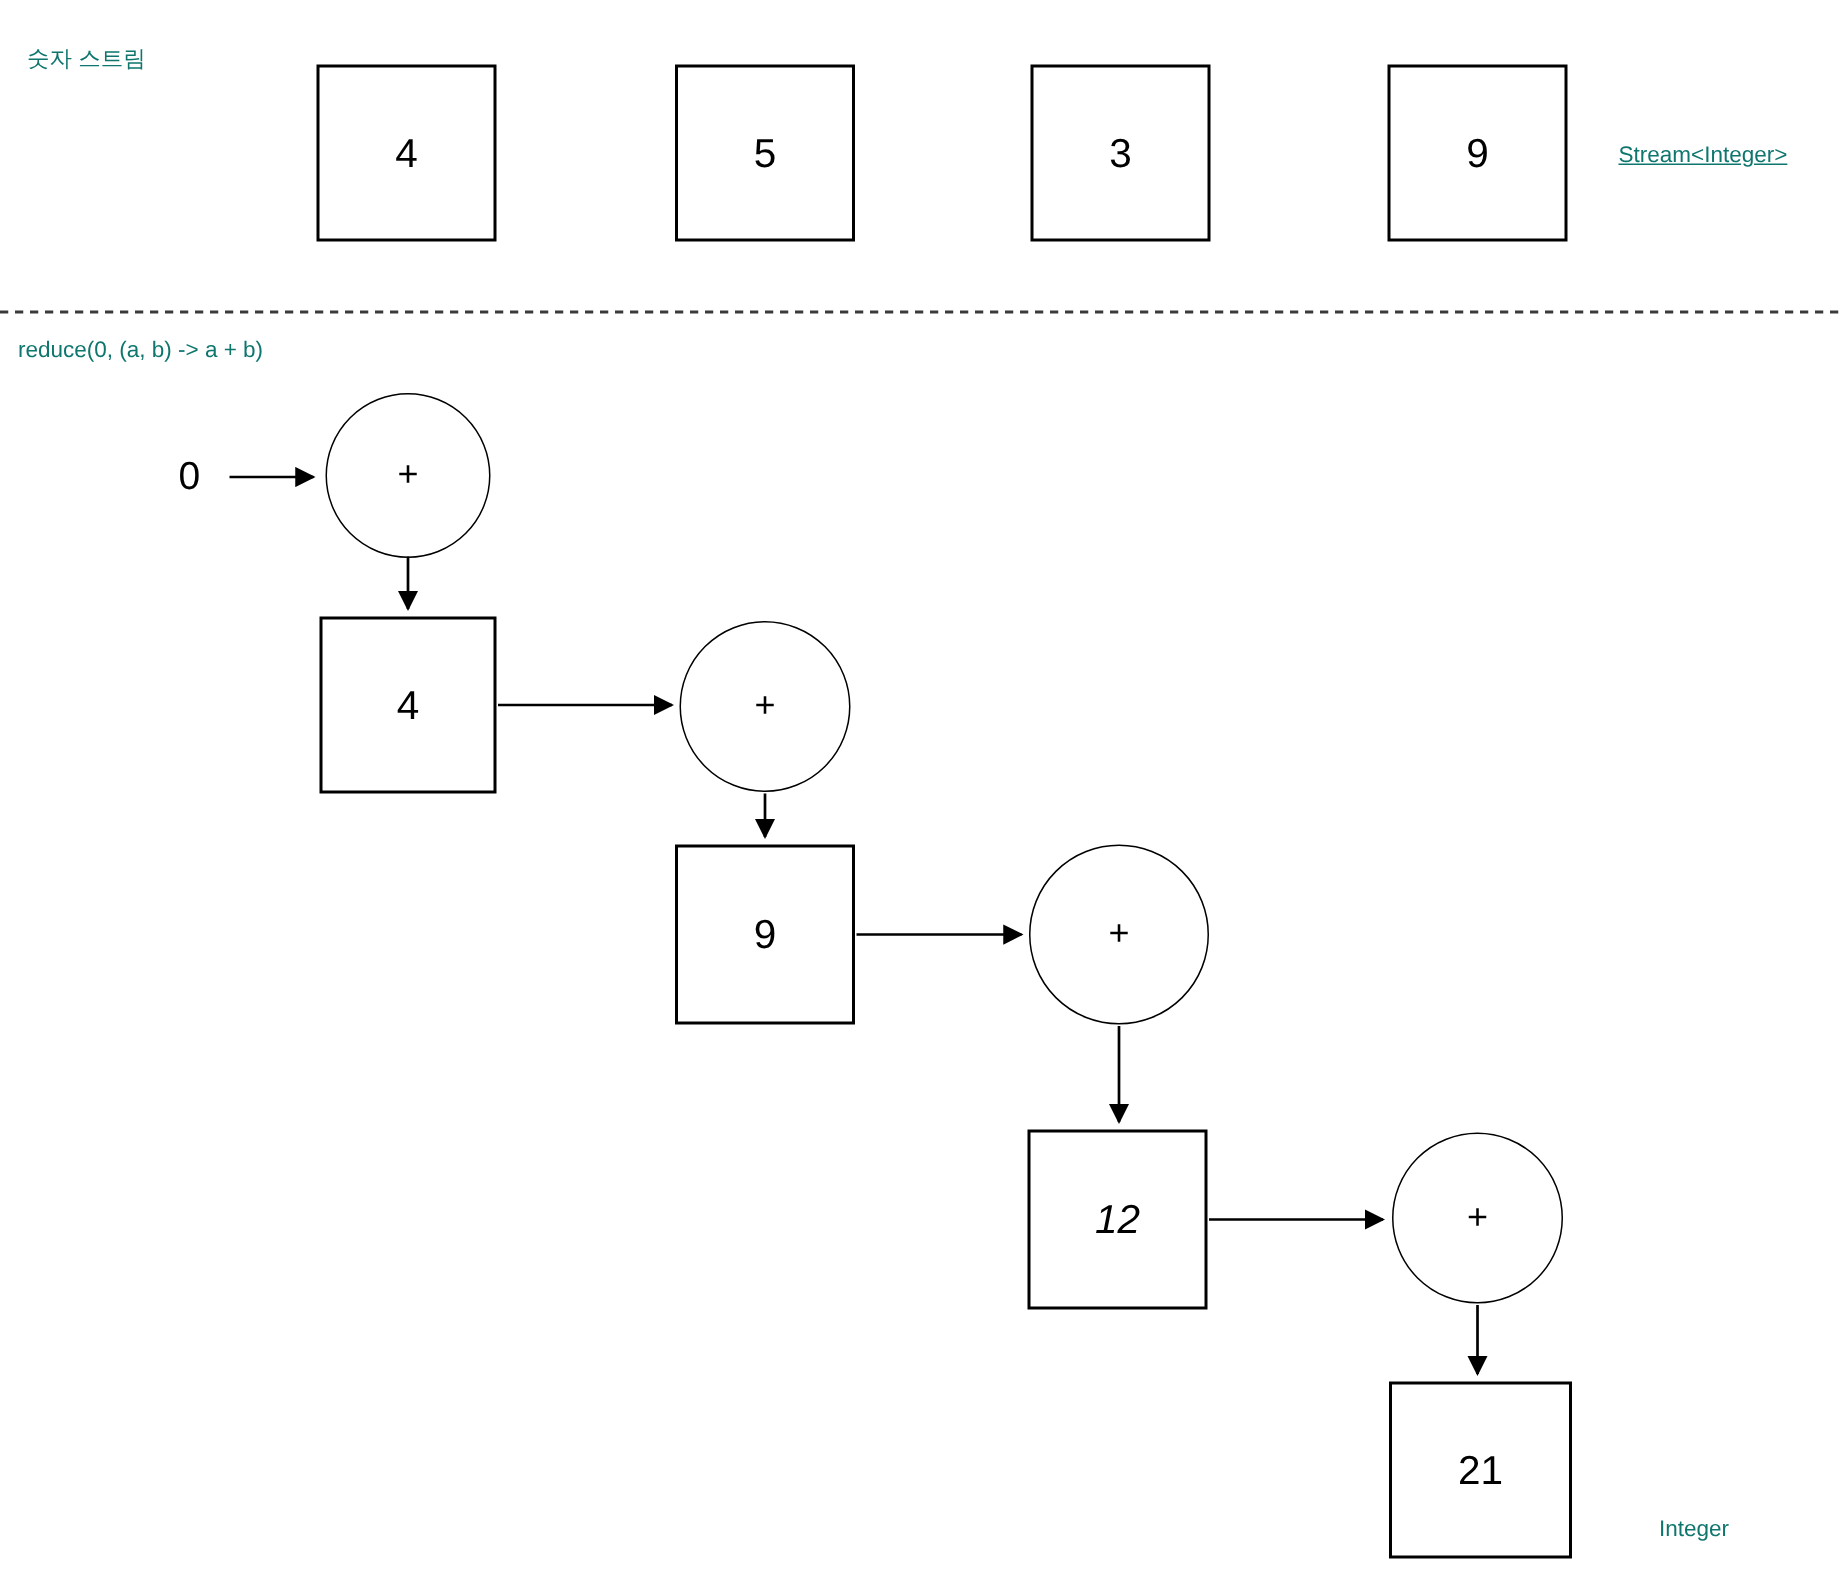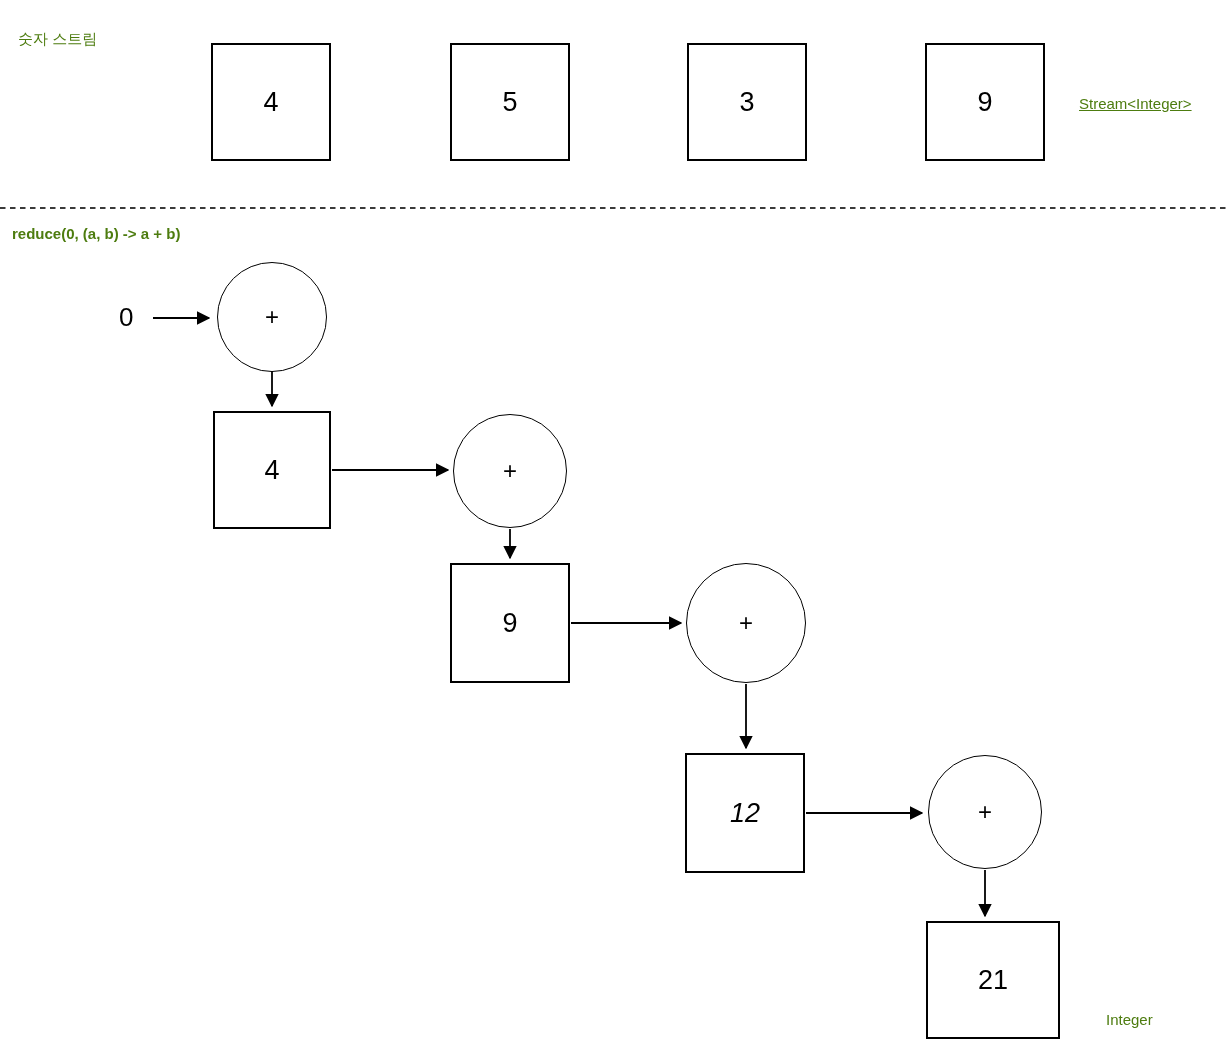--- a/index.html
+++ b/index.html
@@ -12,21 +12,21 @@
   .canvas {
     position: relative;
     width: 1227px;
     height: 1049px;
     background: #ffffff;
     overflow: hidden;
   }
   .label {
     position: absolute;
     font-size: 15px;
-    color: #4d7c0f;
+    color: #0f766e;
     white-space: nowrap;
   }
   .node-box {
     position: absolute;
     box-sizing: border-box;
     border: 2px solid #000000;
     background: #ffffff;
     display: flex;
     align-items: center;
     justify-content: center;
@@ -71,33 +71,33 @@
 
   <div class="label" style="left:18px; top:30px;">숫자 스트림</div>
 
   <div class="node-box" style="left:211px; top:43px; width:120px; height:118px;">4</div>
   <div class="node-box" style="left:450px; top:43px; width:120px; height:118px;">5</div>
   <div class="node-box" style="left:687px; top:43px; width:120px; height:118px;">3</div>
   <div class="node-box" style="left:925px; top:43px; width:120px; height:118px;">9</div>
 
   <div class="label" style="left:1079px; top:95px;text-decoration:underline;">Stream&lt;Integer&gt;</div>
 
-  <div class="label" style="left:12px; top:225px;font-weight:bold;">reduce(0, (a, b) -&gt; a + b)</div>
+  <div class="label" style="left:12px; top:225px;">reduce(0, (a, b) -&gt; a + b)</div>
 
   <div class="seed" style="left:119px; top:302px;">0</div>
 
   <div class="node-circle" style="left:217px; top:262px; width:110px; height:110px;">+</div>
   <div class="node-circle" style="left:453px; top:414px; width:114px; height:114px;">+</div>
   <div class="node-circle" style="left:686px; top:563px; width:120px; height:120px;">+</div>
   <div class="node-circle" style="left:928px; top:755px; width:114px; height:114px;">+</div>
 
   <div class="node-box" style="left:213px; top:411px; width:118px; height:118px;">4</div>
   <div class="node-box" style="left:450px; top:563px; width:120px; height:120px;">9</div>
   <div class="node-box" style="left:685px; top:753px; width:120px; height:120px;font-style:italic;">12</div>
-  <div class="node-box" style="left:926px; top:921px; width:134px; height:118px;">21</div>
+  <div class="node-box" style="left:926px; top:921px; width:122px; height:118px;">21</div>
 
   <div class="label" style="left:1106px; top:1011px;">Integer</div>
 
   <svg class="arrow-layer" viewBox="0 0 1227 1049" xmlns="http://www.w3.org/2000/svg">
     <defs>
       <marker id="arrowhead" viewBox="0 0 10 10" refX="9" refY="5" markerWidth="7.5" markerHeight="7.5" orient="auto-start-reverse">
         <path d="M0,0 L10,5 L0,10 z" fill="#000000"></path>
       </marker>
     </defs>
 

